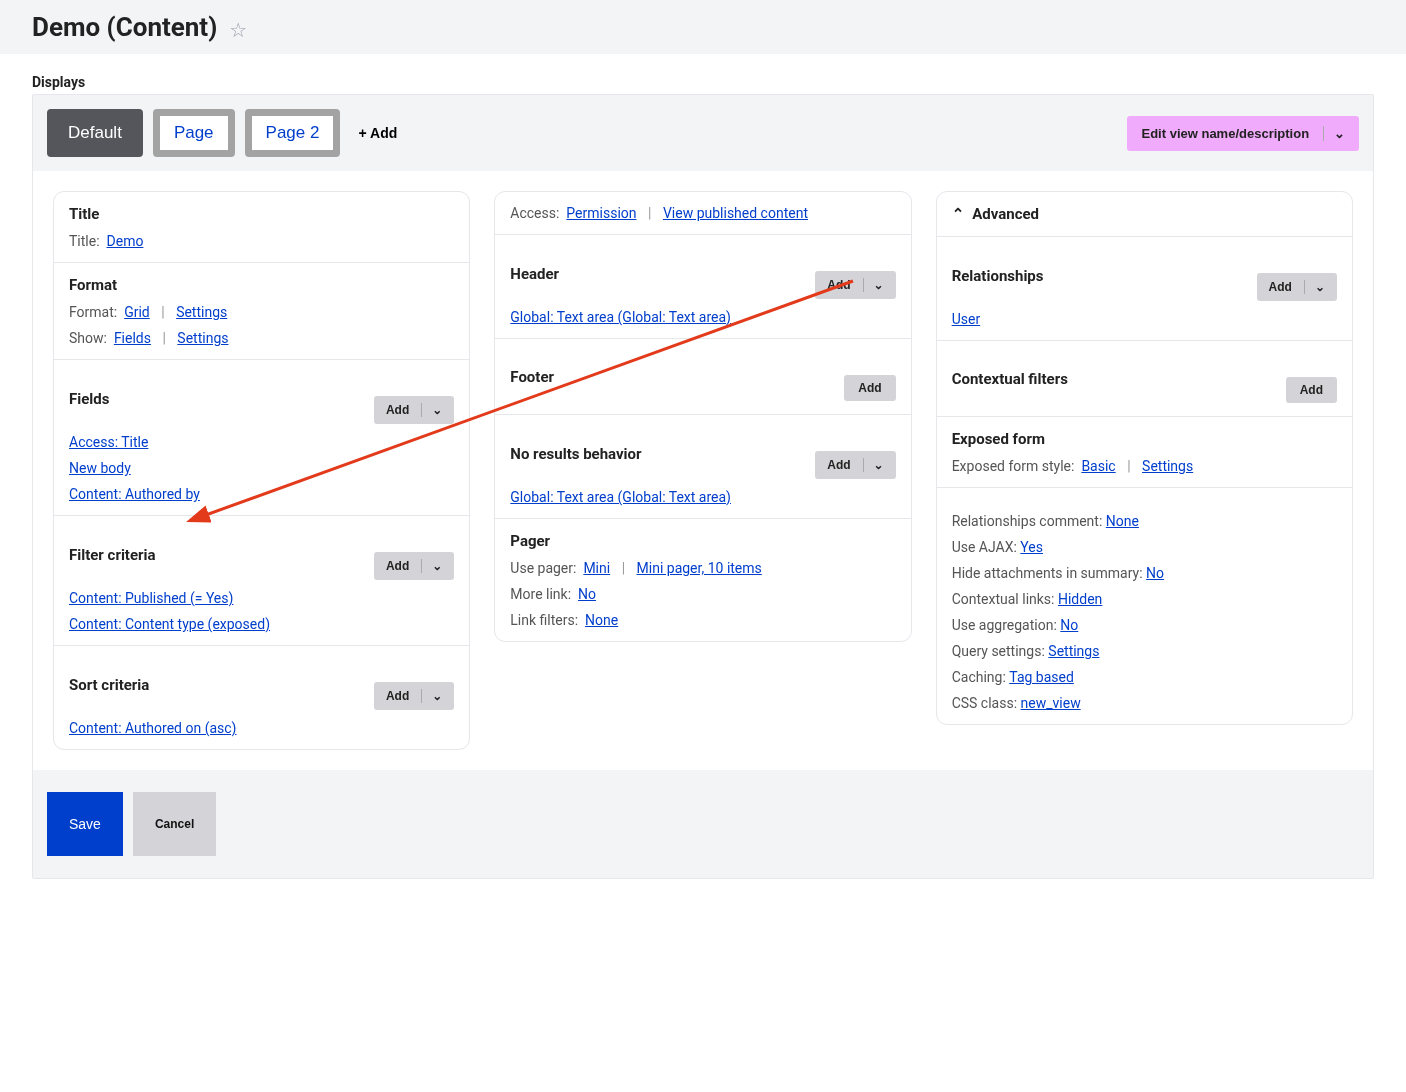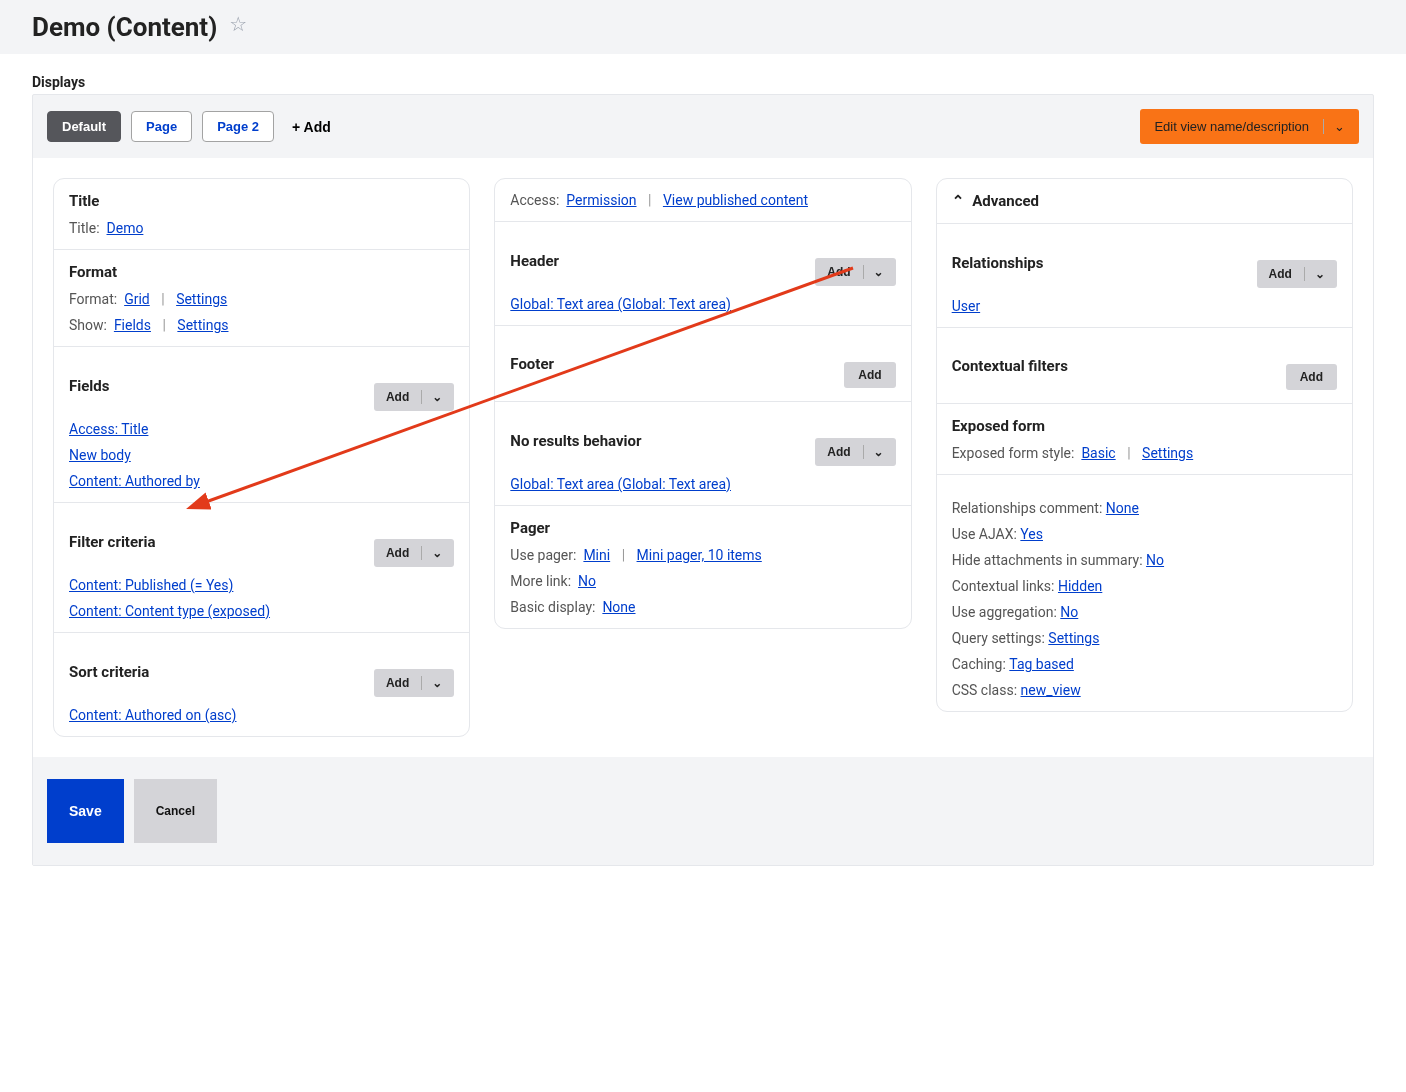--- a/index.html
+++ b/index.html
@@ -7,21 +7,21 @@
     margin: 0;
     font-family: -apple-system, BlinkMacSystemFont, "Segoe UI", Roboto, Helvetica, Arial, sans-serif;
     font-size: 14px;
     color: #222;
     background: #fff;
   }
   .topbar {
     background: #f3f4f6;
     padding: 12px 32px;
     display: flex;
-    align-items: flex-start;
+    align-items: flex-end;
     gap: 12px;
   }
   .topbar h1 {
     font-size: 26px;
     font-weight: 700;
     margin: 0;
   }
   .star-icon {
     color: #9ca3af;
     font-size: 20px;
@@ -41,48 +41,48 @@
     border-radius: 2px;
   }
   .tabs-row {
     padding: 14px 14px;
     display: flex;
     align-items: center;
     gap: 10px;
   }
   .tab {
     background: #fff;
-    border: 1px solid #a3a3a3;
+    border: 7px solid #a3a3a3;
     border-radius: 4px;
     padding: 7px 14px;
-    font-size: 13px;
-    font-weight: 700;
+    font-size: 17px;
+    font-weight: 400;
     color: #003ecc;
     cursor: pointer;
   }
   .tab.active {
     background: #55565b;
     border-color: #55565b;
     color: #fff;
   }
   .tab-add {
     background: transparent;
     border: none;
     font-weight: 700;
     font-size: 14px;
     cursor: pointer;
     padding: 7px 8px;
   }
   .spacer { flex: 1; }
   .edit-view-btn {
-    background: #f97316;
+    background: #f0abfc;
     border: none;
     border-radius: 3px;
     color: #222;
-    font-weight: 400;
+    font-weight: 700;
     font-size: 13px;
     padding: 10px 14px;
     display: flex;
     align-items: center;
     gap: 14px;
     cursor: pointer;
     margin-left: 12px;
   }
   .edit-view-btn .chev {
     border-left: 1px solid #aaa;
@@ -162,21 +162,21 @@
     background: #f3f4f6;
     padding: 22px 14px;
     display: flex;
     gap: 10px;
   }
   .btn-primary {
     background: #003ecc;
     color: #fff;
     border: none;
     padding: 24px 22px;
-    font-weight: 700;
+    font-weight: 400;
     font-size: 14px;
     cursor: pointer;
   }
   .btn-secondary {
     background: #d4d4d8;
     color: #111;
     border: none;
     padding: 12px 22px;
     font-weight: 700;
     font-size: 12px;
@@ -334,21 +334,21 @@
             <span class="kv-label">Use pager:</span>
             &nbsp;<a class="link">Mini</a>
             <span class="sep">|</span>
             <a class="link">Mini pager, 10 items</a>
           </div>
           <div class="row">
             <span class="kv-label">More link:</span>
             &nbsp;<a class="link">No</a>
           </div>
           <div class="row">
-            <span class="kv-label">Basic display:</span>
+            <span class="kv-label">Link filters:</span>
             &nbsp;<a class="link">None</a>
           </div>
         </div>
       </div>
       </div>
 
       <div>
       <div class="panel">
         <div class="advanced-head">
           <span>⌃</span>

